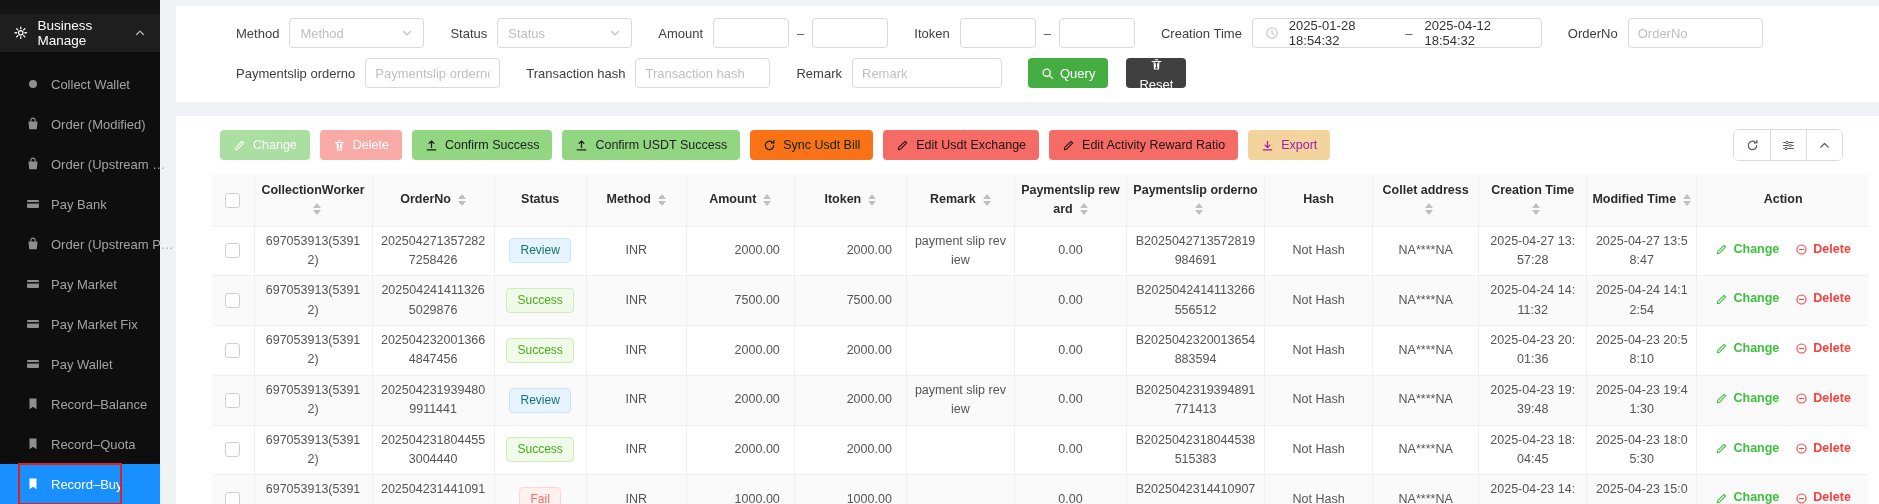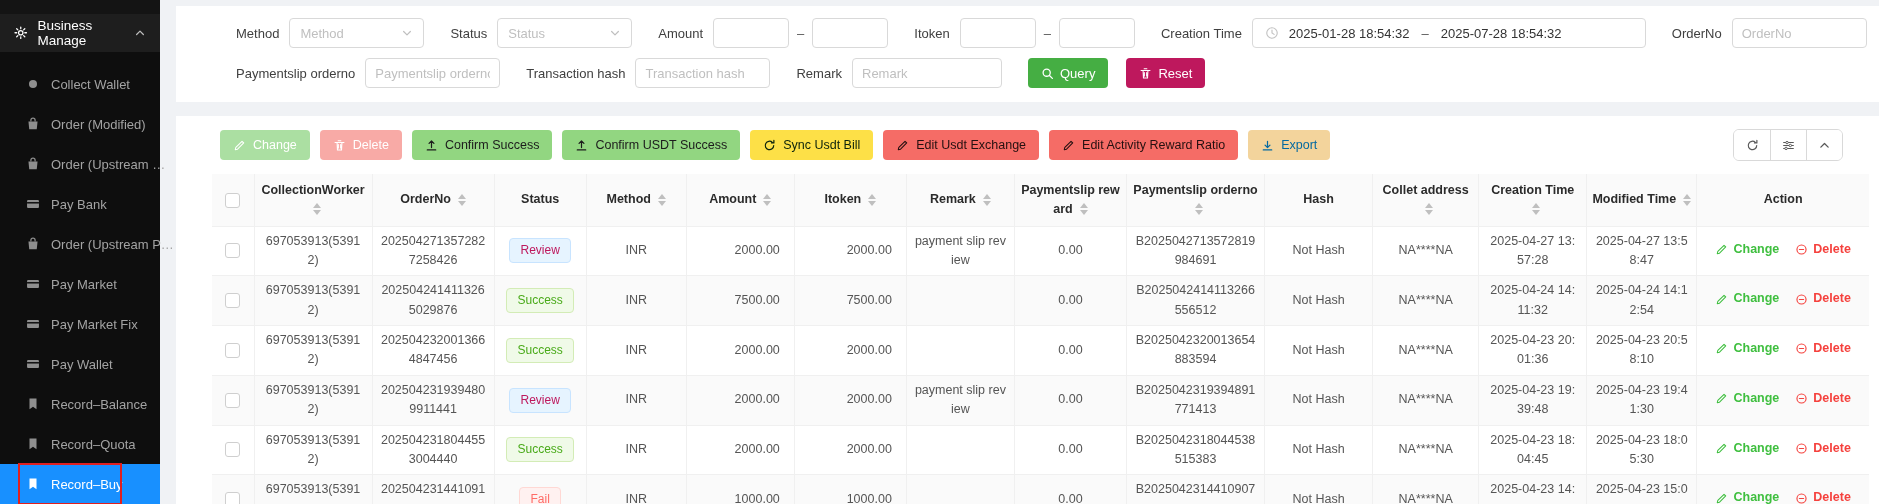--- a/index.html
+++ b/index.html
@@ -35,41 +35,41 @@
             display:flex; align-items:center; justify-content:space-between; padding:0 10px; cursor:pointer; }
   .ph { color:#bfbfbf; }
   .sel-arrow { color:#bfbfbf; font-size:12px; }
   .inp { height:30px; border:1px solid #d9d9d9; border-radius:4px; padding:0 9px; font:inherit; color:#333; outline:none; background:#fff; }
   .inp::placeholder { color:#bfbfbf; }
   .inp.num { width:76px; }
   .inp.w135 { width:135px; }
   .inp.w150 { width:150px; }
   .dash { margin:0 8px; color:#555; }
   .range { height:30px; border:1px solid #d9d9d9; border-radius:4px; display:flex; align-items:center;
-           padding:0 12px; gap:10px; color:#333; width:394px; cursor:pointer; }
+           padding:0 12px; gap:10px; color:#333; width:290px; cursor:pointer; }
   .range .icon { color:#c3c3c3; font-size:14px; }
   .range .dash { margin:0 2px; }
   .btn { height:30px; border:none; border-radius:4px; padding:0 13px; display:inline-flex; align-items:center;
          gap:6px; font:inherit; font-size:13px; color:#fff; cursor:pointer; }
   .btn .icon { font-size:13px; }
   .btn-query { background:#45ae43; margin-right:18px; }
-  .btn-reset { background:#be185d; }
+  .btn-reset { background:#404040;flex-direction:column; }
 
   
   .table-card { margin-top:14px; flex:1; overflow:hidden; }
   .toolbar { display:flex; align-items:center; gap:10px; padding:13px 14px 13px 44px; }
   .tbtn { height:30px; border:none; border-radius:4px; padding:0 13px; display:inline-flex; align-items:center;
           gap:7px; font:inherit; font-size:12.5px; cursor:pointer; white-space:nowrap; }
   .tbtn .icon { font-size:13px; }
   .s-muted-green { background:#abdfa2; color:#fff; }
   .s-muted-red   { background:#f8aaa6; color:#fff; }
   .s-soft-green  { background:#92d681; color:#1c1c1c; }
-  .s-green       { background:#fde047; color:#0c230c; }
+  .s-green       { background:#f97316; color:#0c230c; }
   .s-red         { background:#f56c66; color:#241010; }
-  .s-orange      { background:#f3d49c; color:#0369a1; }
+  .s-orange      { background:#f3d49c; color:#a21caf; }
   .toolbar-right { margin-left:auto; display:flex; align-items:center; gap:12px; margin-right:22px; }
   .searchbox { width:132px; height:30px; border:1px solid #d9d9d9; border-radius:6px;
                display:flex; align-items:center; gap:6px; padding:0 9px; background:#fff; }
   .searchbox .icon { color:#c3c3c3; font-size:13px; }
   .searchbox input { border:none; outline:none; width:100%; font:inherit; color:#262626; background:transparent; }
   .btn-group { display:flex; border:1px solid #d9d9d9; border-radius:6px; overflow:hidden; background:#fff; }
   .btn-group button { width:36px; height:30px; border:none; border-left:1px solid #d9d9d9; background:#fff;
                       display:flex; align-items:center; justify-content:center; color:#595959; cursor:pointer; font-size:13px; }
   .btn-group button:first-child { border-left:none; }
 
@@ -83,21 +83,21 @@
        border-bottom:1px solid #f0f0f0; border-right:1px solid #f0f0f0; background:#fff; }
   td:last-child { border-right:none; }
   tbody tr:nth-child(even) td { background:#fafafa; }
   td.al-right { text-align:right; padding-right:14px; }
   .caret { display:inline-flex; flex-direction:column; gap:2px; margin-left:7px; vertical-align:middle; }
   .caret i { display:block; width:0; height:0; border-left:4px solid transparent; border-right:4px solid transparent; }
   .caret .up { border-bottom:5px solid #bfbfbf; }
   .caret .dn { border-top:5px solid #bfbfbf; }
   .cb { display:inline-block; width:15px; height:15px; border:1px solid #cfcfcf; border-radius:3px; background:#fff; vertical-align:middle; cursor:pointer; }
   .badge { display:inline-block; padding:3px 10px; border-radius:4px; font-size:12px; line-height:1.4; }
-  .badge-review  { background:#e6f4ff; color:#be185d; border:1px solid #c8e4ff; }
+  .badge-review  { background:#e6f4ff; color:#0f766e; border:1px solid #c8e4ff; }
   .badge-success { background:#f0fae8; color:#49aa19; border:1px solid #d3ecb6; }
   .badge-fail    { background:#fff1f0; color:#ff6b66; border:1px solid #ffd8d4; }
   .link { display:inline-flex; align-items:center; gap:5px; font-weight:600; cursor:pointer; white-space:nowrap; }
   .link .icon { font-size:13px; }
   .link-change { color:#3fbf3f; }
   .link-delete { color:#f5413d; margin-left:16px; }
 
   .icon { display:inline-flex; line-height:0; }
   .icon svg { display:block; }
 </style>
@@ -265,21 +265,21 @@
           <span class="f-label">Creation Time</span>
           <div class="range">
             <span class="icon">
                 <svg viewBox="0 0 16 16" width="1em" height="1em">
                   <circle cx="8" cy="8" r="6" fill="none" stroke="currentColor" stroke-width="1.3"></circle>
                   <path d="M8 4.6V8l2.4 1.6" fill="none" stroke="currentColor" stroke-width="1.3" stroke-linecap="round"></path>
                 </svg>
               </span>
             <span>2025-01-28 18:54:32</span>
             <span class="dash">–</span>
-            <span>2025-07-28 18:54:32</span>
+            <span>2025-04-12 18:54:32</span>
           </div>
         </div>
         <div class="f-item">
           <span class="f-label">OrderNo</span>
           <input class="inp w135" placeholder="OrderNo" style="">
         </div>
       </div>
       <div class="filter-row last">
         <div class="f-item">
           <span class="f-label">Paymentslip orderno</span>

